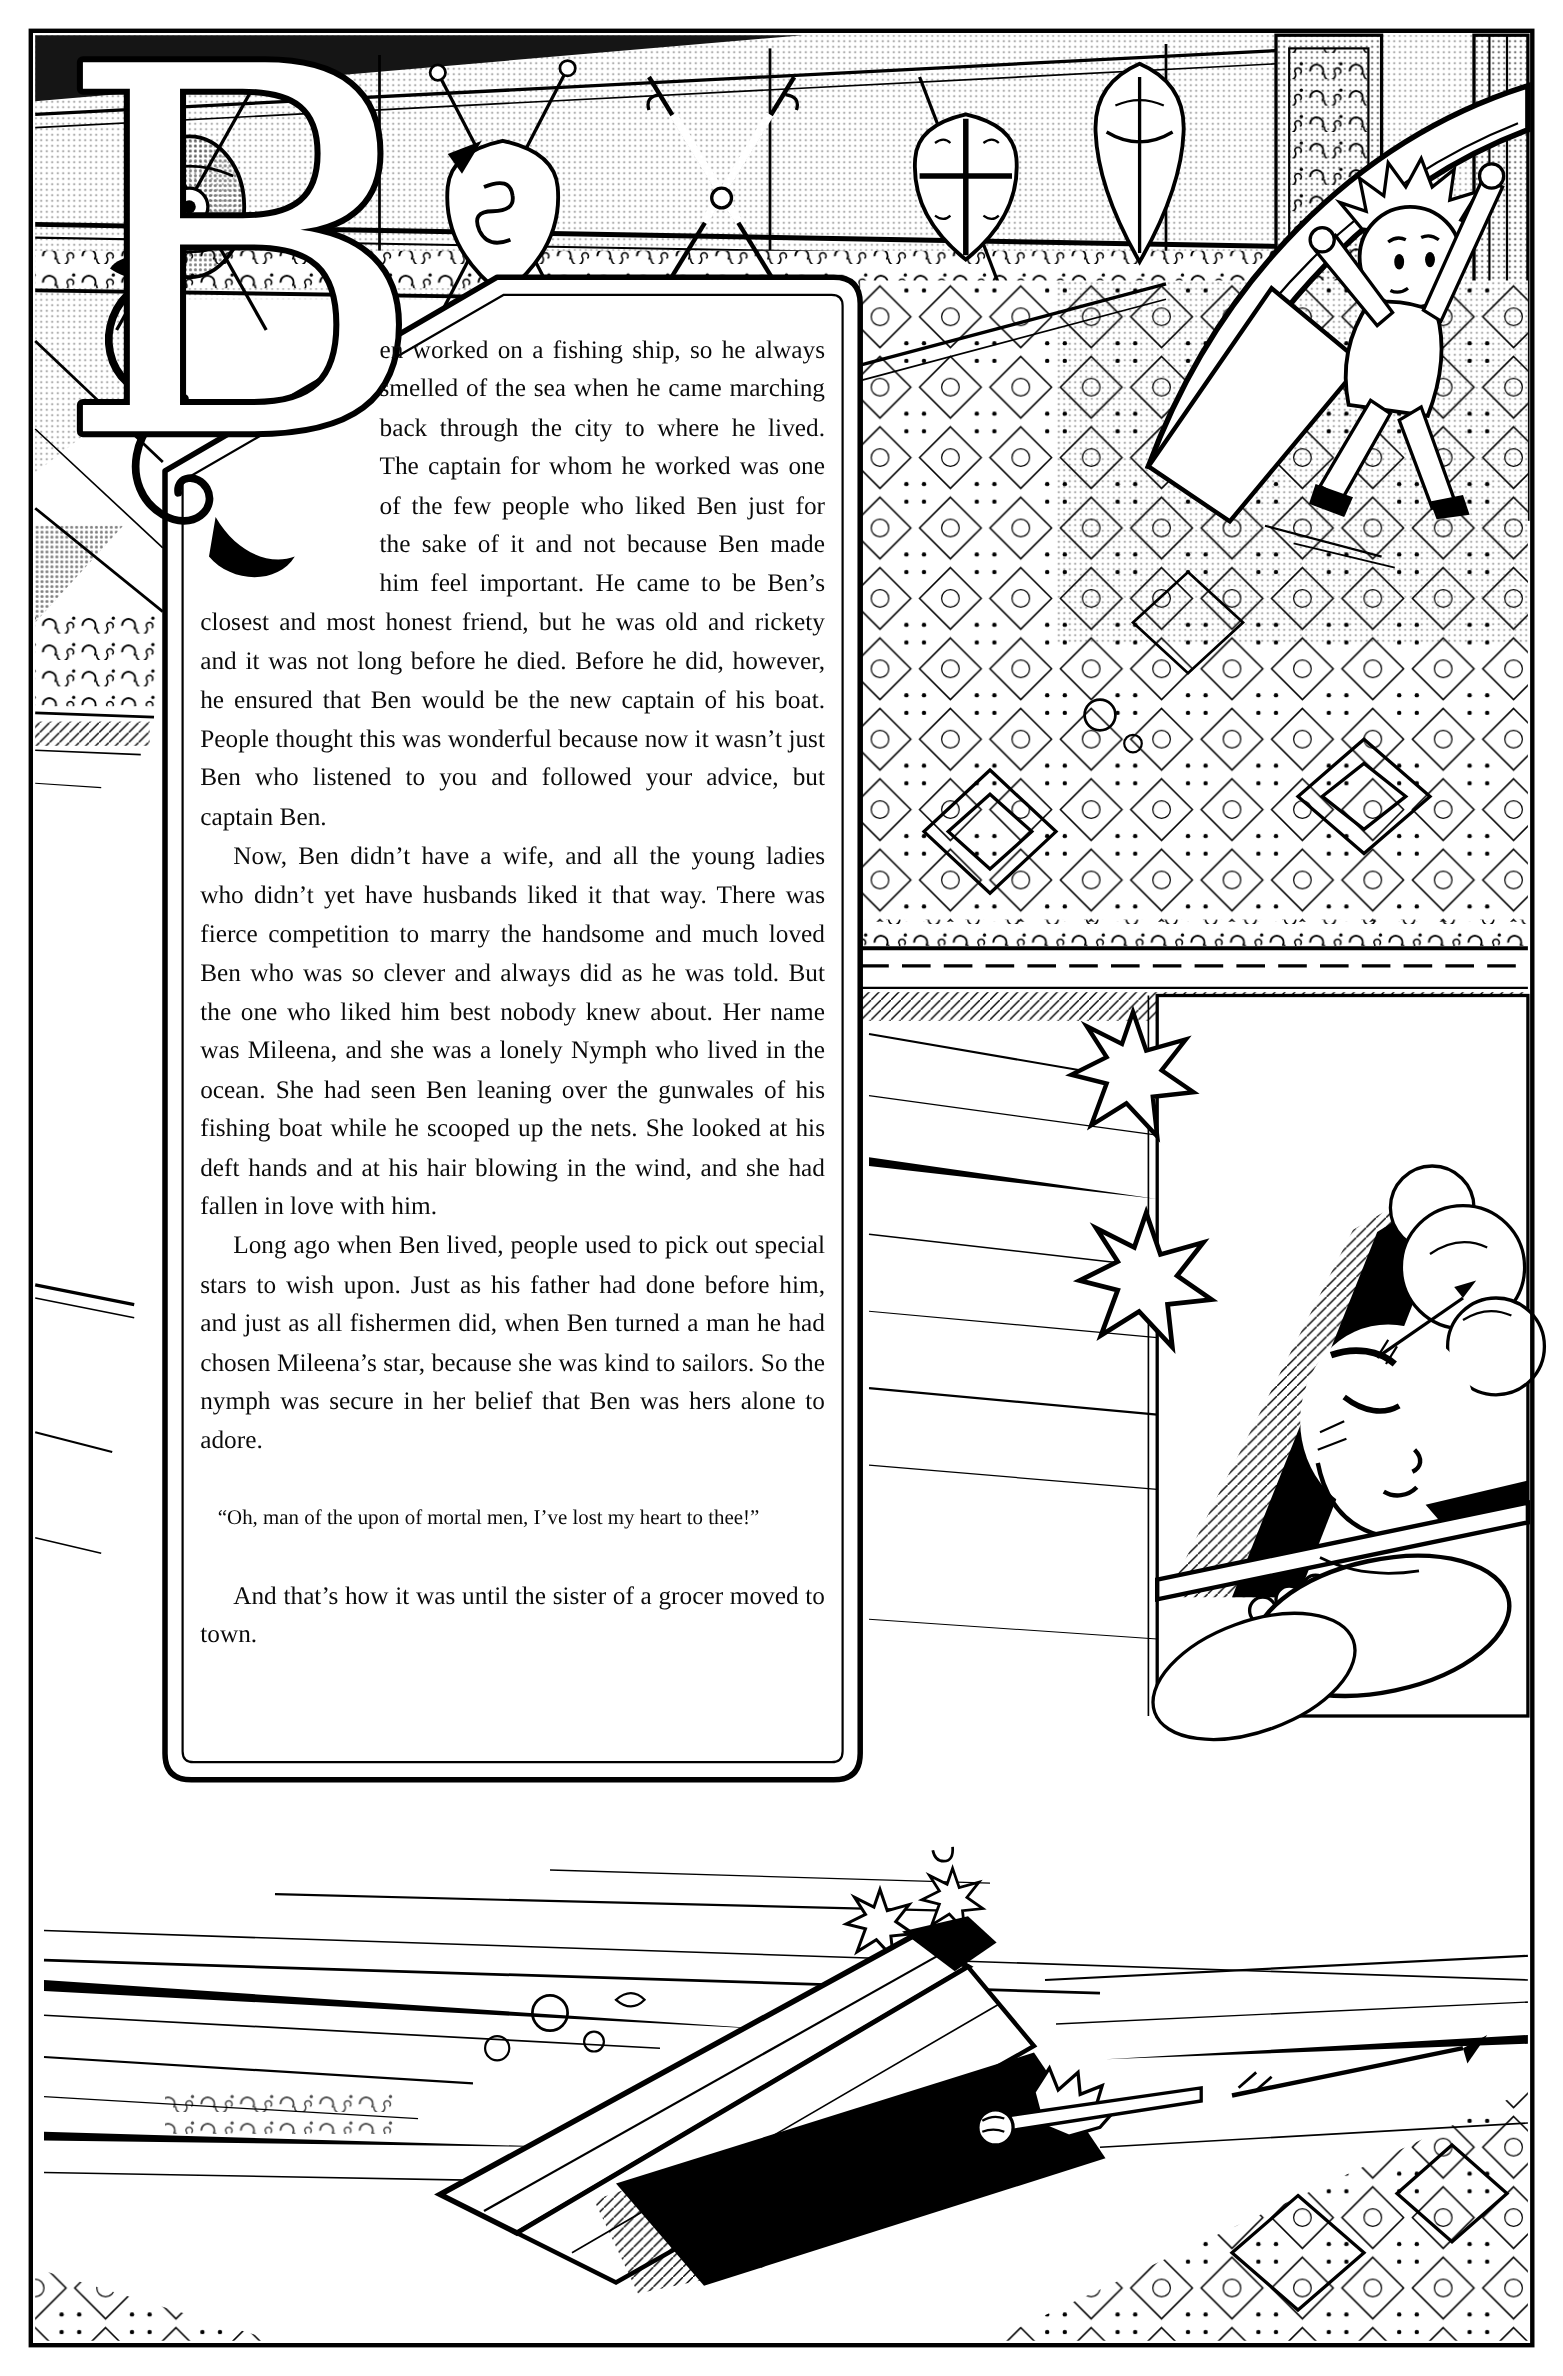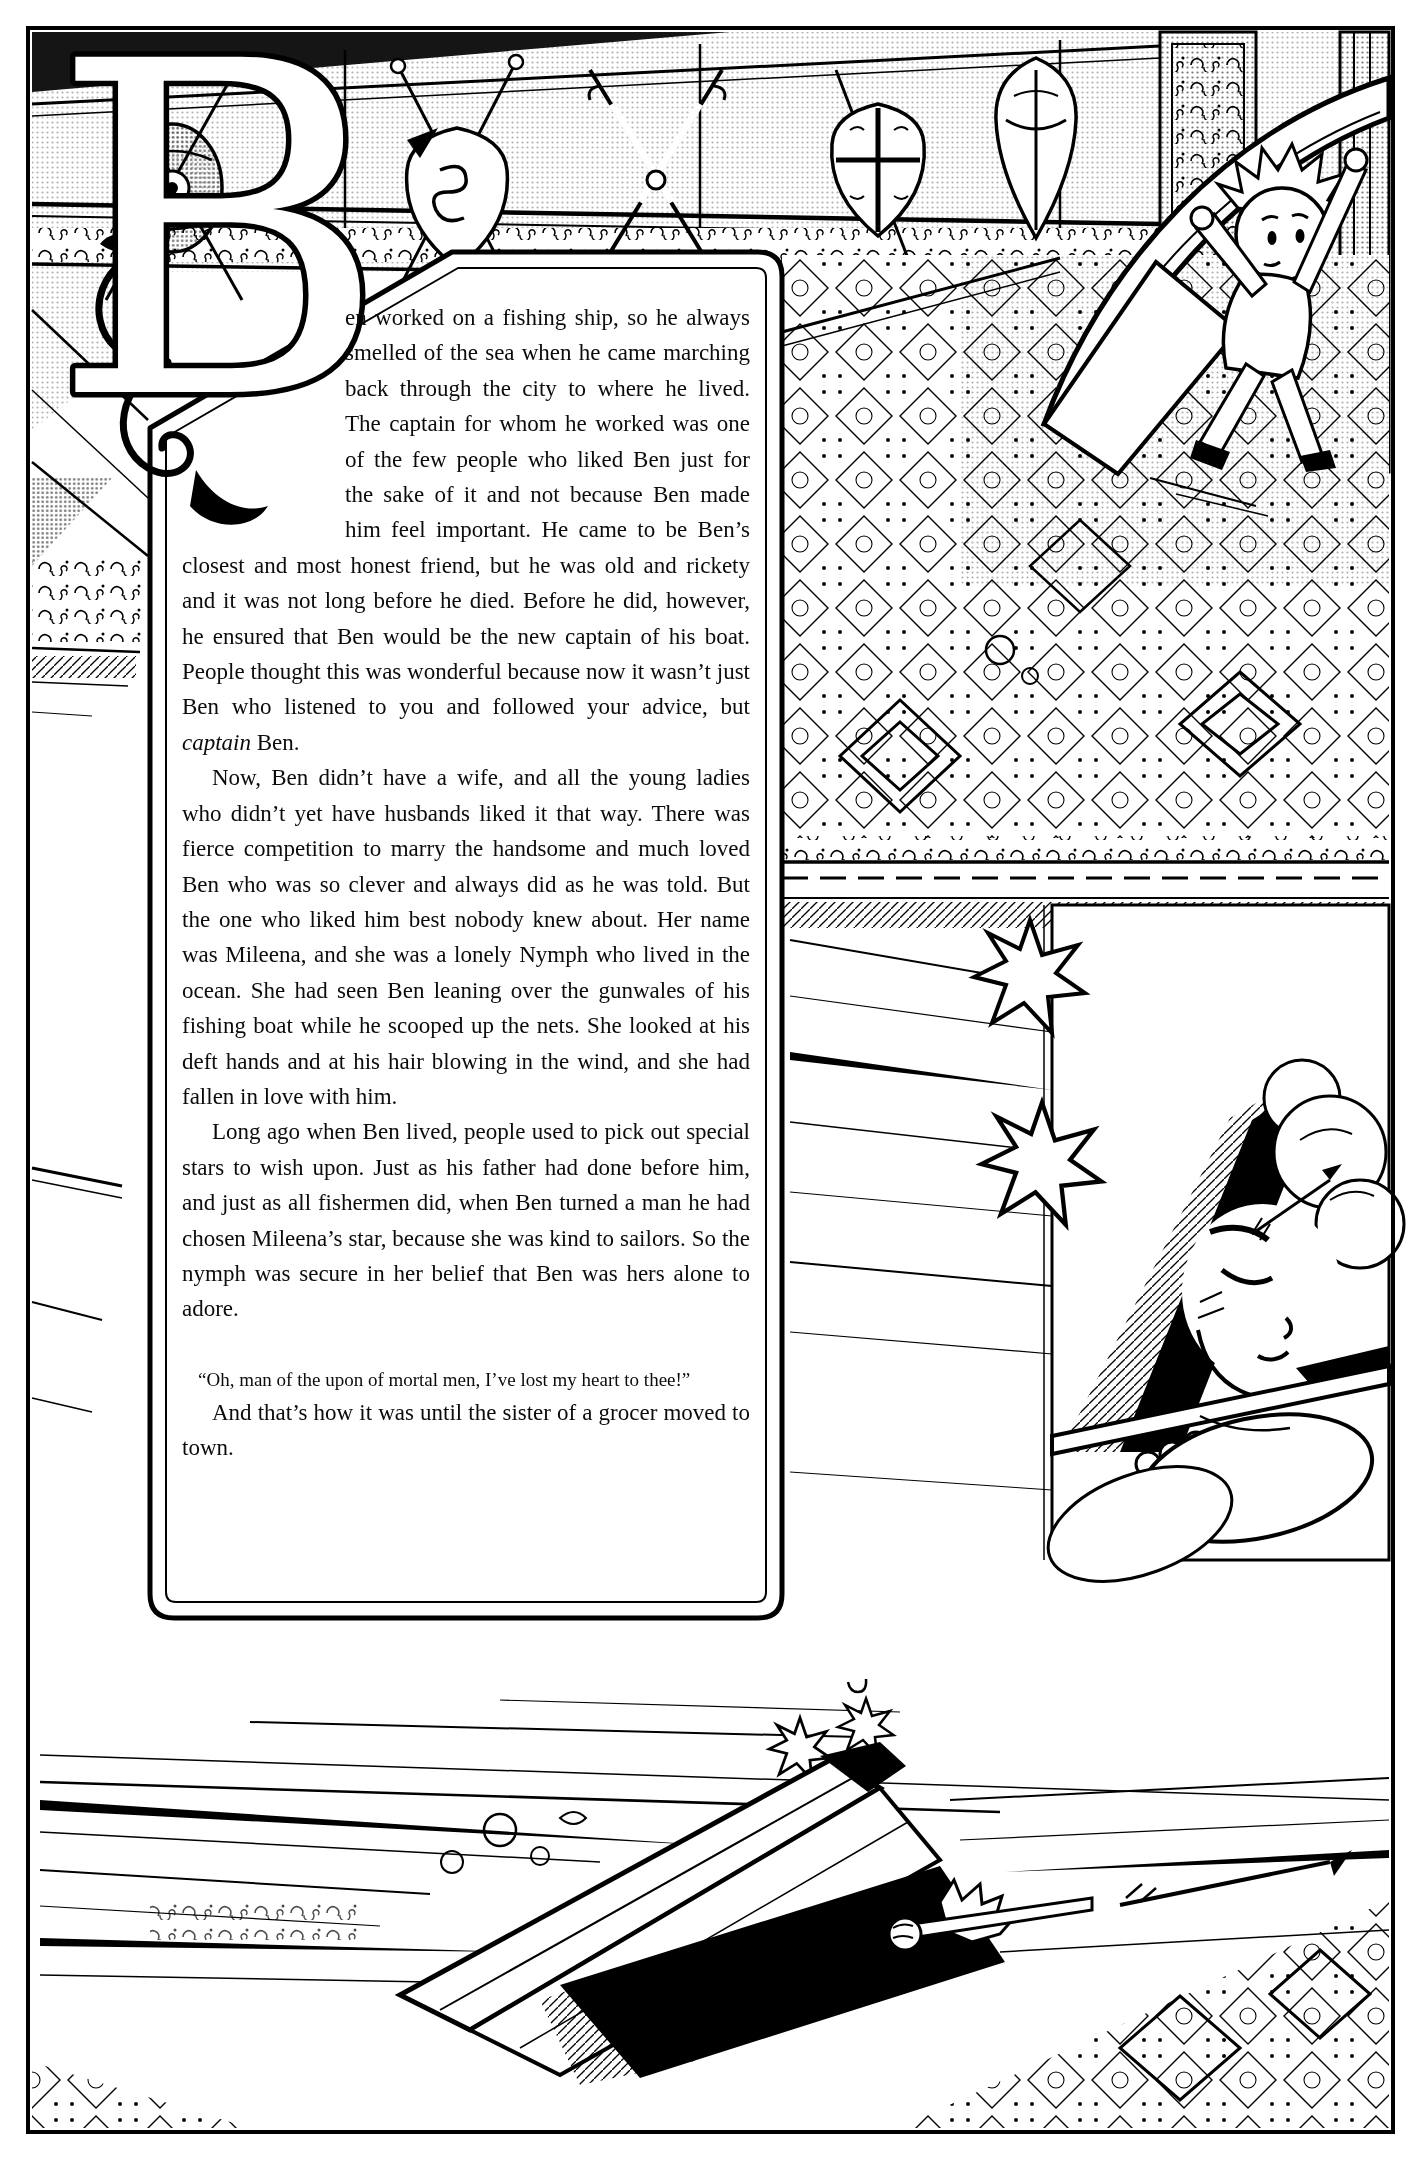--- a/index.html
+++ b/index.html
@@ -7,22 +7,22 @@
         font-family:"Liberation Serif",serif;color:#0a0a0a;}
   .art{position:absolute;left:0;top:0;width:1421px;height:2160px;}
   
   .story{position:absolute;left:182px;top:300px;width:568px;
          font-size:23px;line-height:35.4px;text-align:justify;color:#0b0b0b;}
   .story p{margin:0;text-indent:30px;}
   .story p.p-first{text-indent:0;}
   .dropcap-spacer{float:left;width:163px;height:214px;}
   .story .quote{margin:38px 0 0 0;padding-left:16px;font-size:19px;line-height:30px;
                 text-align:left;white-space:nowrap;text-indent:0;}
-  .story .closing{}
-  .ital{font-style:italic;margin-top:40px;}
+  .story .closing{margin-top:38px;}
+  .ital{margin-top:40px;}
 </style>
 </head>
 <body>
 
 <div class="page">
 
 <svg class="art" viewBox="0 0 1421 2160">
   <defs>
     <pattern id="ht" width="5" height="5" patternUnits="userSpaceOnUse">
       <circle cx="2.5" cy="2.5" r="1.1" fill="#000" opacity="0.30"></circle>

